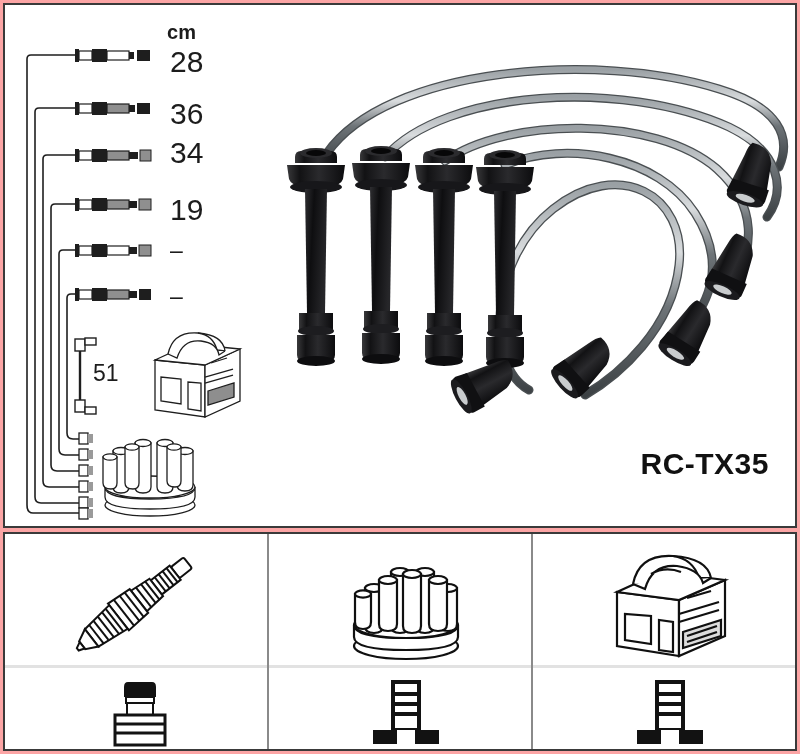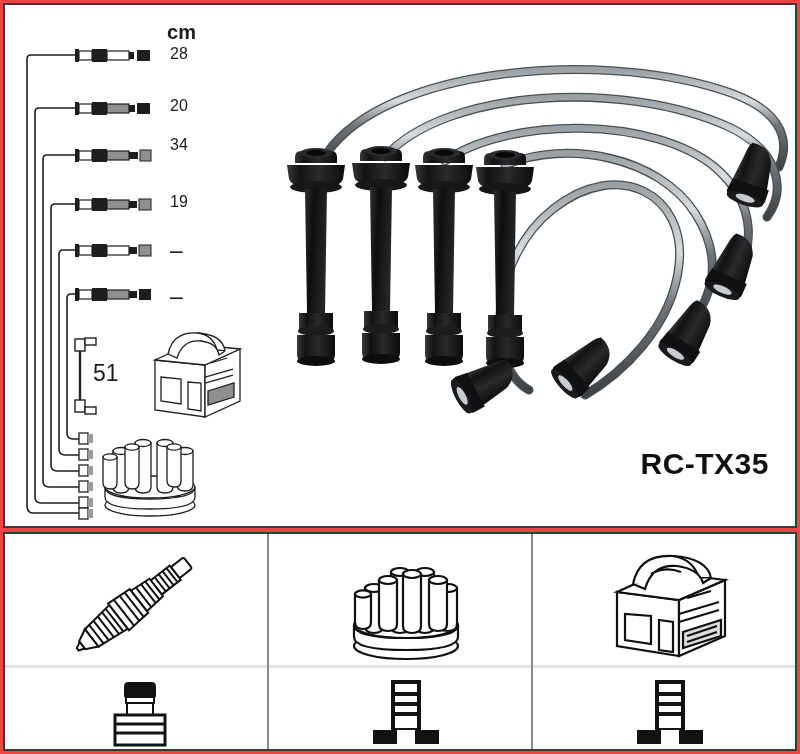--- a/index.html
+++ b/index.html
@@ -7,21 +7,21 @@
     background: #ffffff;
   }
   body {
     font-family: "Liberation Sans", sans-serif;
     -webkit-font-smoothing: antialiased;
   }
   #page {
     position: relative;
     width: 800px;
     height: 754px;
-    background: #ef4444;
+    background: #fca5a5;
     overflow: hidden;
   }
 
   
   .main-panel {
     position: absolute;
     left: 3px; top: 3px;
     width: 794px; height: 525px;
     border: 2px solid #3a3a3a;
     box-sizing: border-box;
@@ -57,21 +57,21 @@
     position: absolute;
     left: 162px; top: 16px;
     font-size: 20px;
     font-weight: bold;
     color: #1c1c1c;
     letter-spacing: .2px;
   }
   .len {
     position: absolute;
     left: 165px;
-    font-size: 16px;
+    font-size: 30px;
     color: #1c1c1c;
     font-family: "Liberation Sans", sans-serif;
   }
   .len.dash { font-size: 23px; letter-spacing: 0; }
 
   .len51 {
     position: absolute;
     left: 88px; top: 355px;
     font-size: 23px;
     color: #1c1c1c;
@@ -267,21 +267,21 @@
             <ellipse cx="127" cy="442" rx="7" ry="3.2"></ellipse>
             <path d="M162 442 L162 476 Q162 482 170 482 Q176 482 176 476 L176 442 Z"></path>
             <ellipse cx="169" cy="442" rx="7" ry="3.2"></ellipse>
           </g>
         </g>
       </svg>
 
       <div class="cm-label">cm</div>
 
       <div class="len" style="top:40px">28</div>
-      <div class="len" style="top:92px">20</div>
+      <div class="len" style="top:92px">36</div>
       <div class="len" style="top:131px">34</div>
       <div class="len" style="top:188px">19</div>
       <div class="len dash" style="top:232px">–</div>
       <div class="len dash" style="top:278px">–</div>
 
       <div class="len51">51</div>
     </div>
 
     <div class="art" style="left:262px; top:40px;">
       <svg width="528" height="395" viewBox="0 0 528 395">

